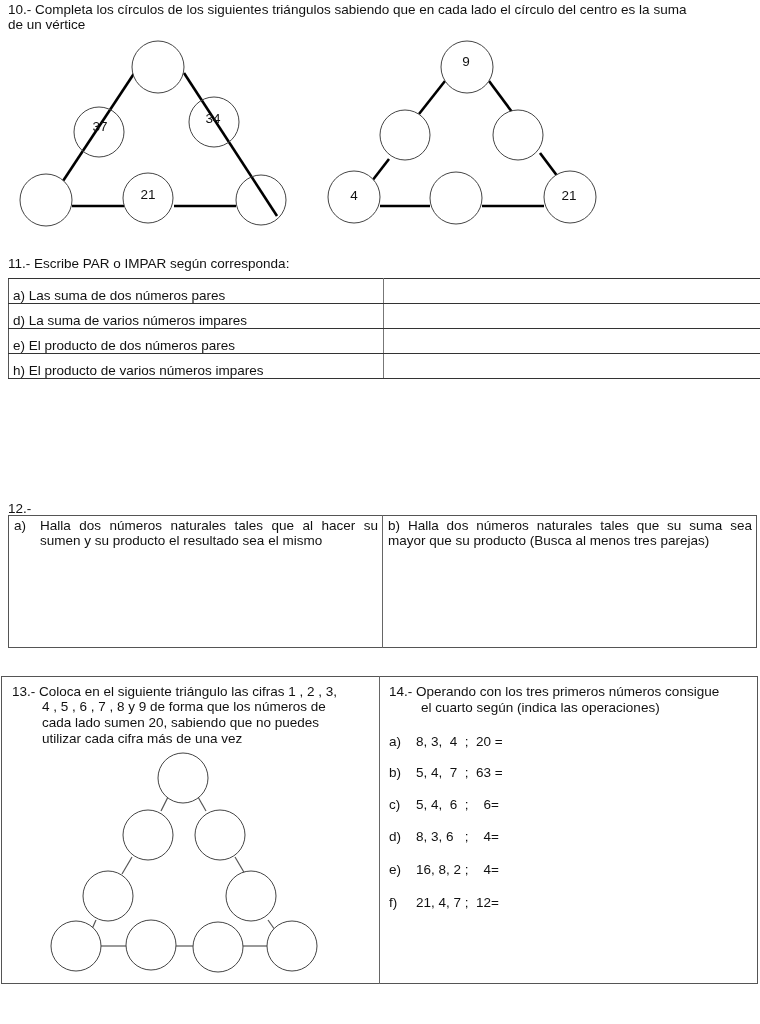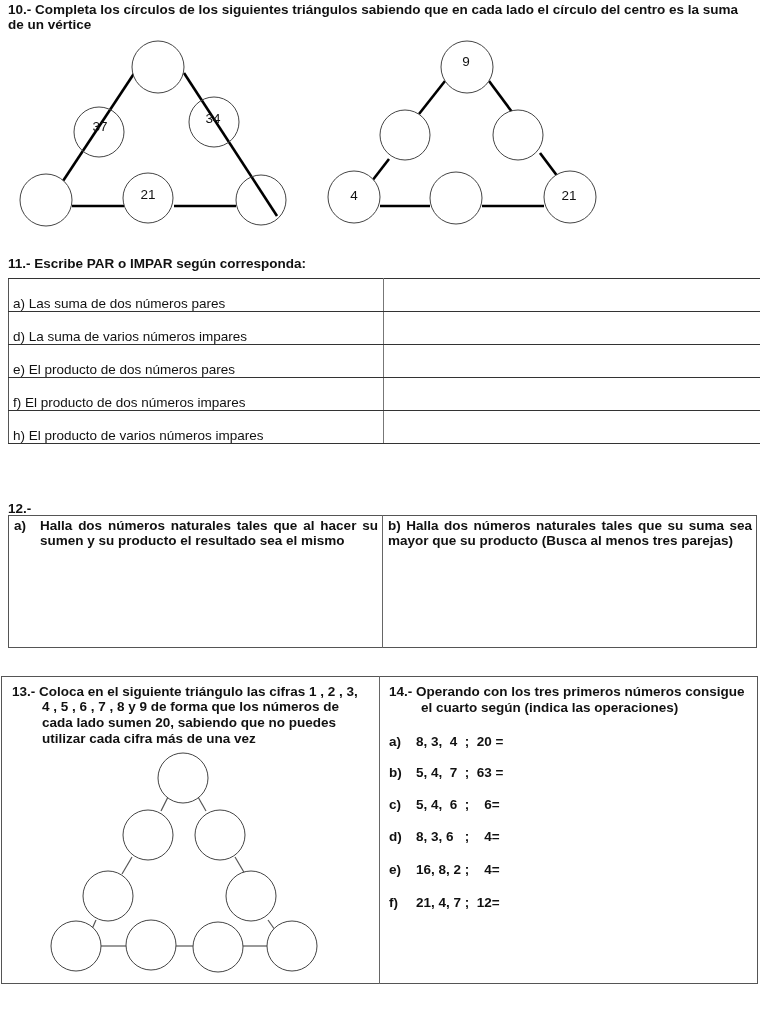--- a/index.html
+++ b/index.html
@@ -1,27 +1,27 @@
 <!DOCTYPE html>
 <html><head>
 <meta charset="utf-8">
 <style>
   html, body { margin:0; padding:0; background:#ffffff; }
   body { width:760px; height:1024px; position:relative; overflow:hidden;
          font-family:"Liberation Sans", sans-serif; color:#111; font-size:13.5px; }
   .abs { position:absolute; }
-  .t { position:absolute; white-space:nowrap; line-height:15px;font-weight:bold; }
+  .t { position:absolute; white-space:nowrap; line-height:15px; }
   svg.fig { position:absolute; left:0; top:0; width:760px; height:1024px; pointer-events:none; }
   svg.fig circle { fill:#fff; stroke:#444; stroke-width:1; }
   svg.fig line.bold { stroke:#000; stroke-width:2.6; }
   svg.fig line.thin { stroke:#555; stroke-width:1.2; }
   svg.fig text { font-family:"Liberation Sans", sans-serif; font-size:13.5px; fill:#111; }
   
   .tbl11 { position:absolute; left:8px; top:278px; width:752px; border-collapse:collapse; }
-  .tbl11 td { border-top:1.5px solid #333; border-bottom:1.5px solid #333; height:24px; padding:8px 0 0 4px; font-size:13.5px; vertical-align:bottom;margin-left:27px; }
+  .tbl11 td { border-top:1.5px solid #333; border-bottom:1.5px solid #333; height:24px; padding:0 0 0 4px; font-size:13.5px; vertical-align:bottom;margin-left:27px; }
   .tbl11 td.q { width:370px; border-left:1.5px solid #555; border-right:1.5px solid #777; }
   .tbl11 td.a { }
   .box { position:absolute; border:1.5px solid #555; box-sizing:border-box; }
   .vsplit { position:absolute; width:0; border-left:1.5px solid #666; }
   .just { text-align:justify; white-space:normal; }
 </style>
 </head>
 <body>
 
 <div class="t" style="left:8px;top:2px;">10.- Completa los círculos de los siguientes triángulos sabiendo que en cada lado el círculo del centro es la suma</div>
@@ -100,24 +100,20 @@
       </tr>
       <tr>
         <td class="q">d) La suma de varios números impares</td>
         <td class="a"></td>
       </tr>
       <tr>
         <td class="q">e) El producto de dos números pares</td>
         <td class="a"></td>
       </tr>
       <tr>
-        <td class="q">f)  El producto de dos números impares</td>
-        <td class="a"></td>
-      </tr>
-      <tr>
         <td class="q">h) El producto de varios números impares</td>
         <td class="a"></td>
       </tr>
     </tbody>
 </table>
 
 <div class="t" style="left:8px;top:501px;">12.-</div>
 <div class="box" style="left:8px;top:515px;width:749px;height:133px;"></div>
 <div class="vsplit" style="left:382px;top:515px;height:133px;"></div>
 <div class="t" style="left:14px;top:518px;">a)</div>

